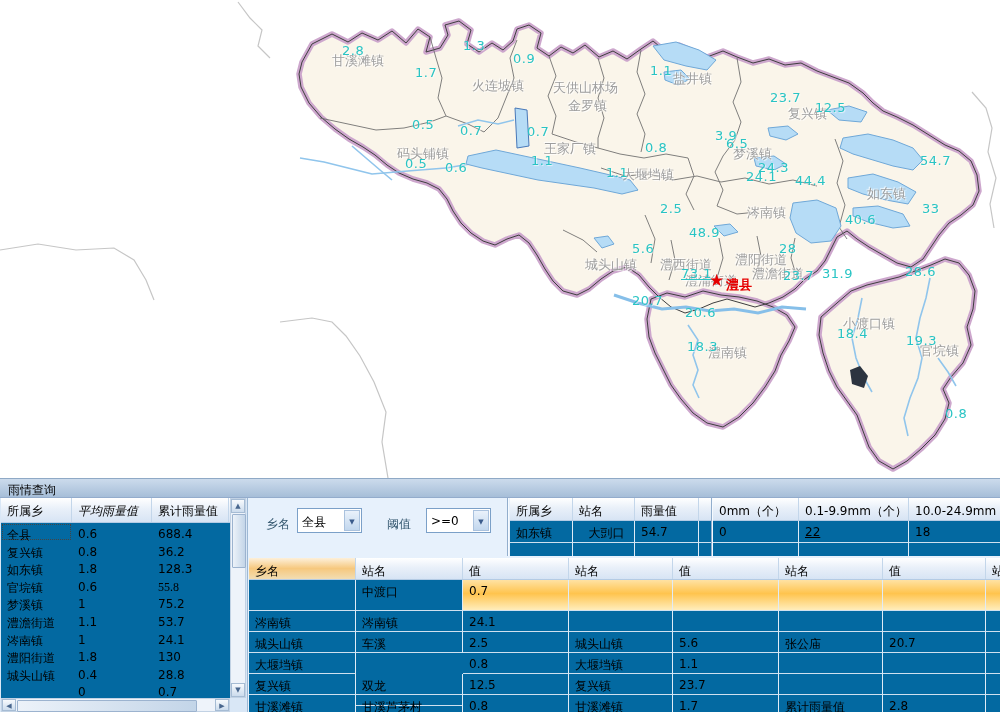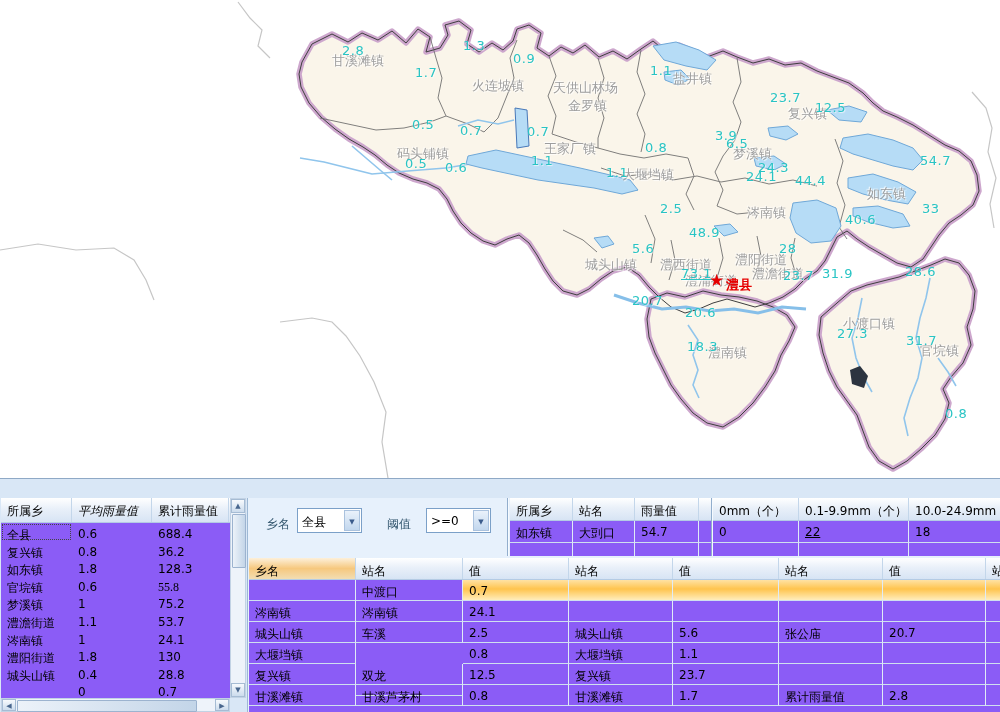--- a/index.html
+++ b/index.html
@@ -13,21 +13,21 @@
              font-size:15px;letter-spacing:1px;color:var(--red,#f0281e);white-space:nowrap}
   .lbl span{position:absolute;white-space:nowrap;line-height:1}
   .tn{color:#9d9d9d;font-size:13px;text-shadow:1px 1px 1px #fff,-1px -1px 1px #fff}
   .vl{color:var(--teal,#29c4c4);font-size:13px;letter-spacing:.5px;text-shadow:1px 1px 1px rgba(255,255,255,.7)}
   .star{position:absolute;color:var(--cred,#e60000);font-size:17px;line-height:1}
   .county-lbl{position:absolute;color:var(--cred,#e60000);font-weight:bold;font-size:13px;line-height:1}
   
   .panel{position:absolute;left:0;top:478px;width:1000px;height:234px;background:#d9e7f6;border-top:1px solid #8fa9c6;box-sizing:border-box}
   .ptitle{position:absolute;left:0;top:0;width:1000px;height:19px;box-sizing:border-box;
           background:linear-gradient(#ccdbec,#a6bed8);border-bottom:1px solid #93accc;padding:3px 0 0 8px}
-  .tbl{position:absolute;background:#8b5cf6;overflow:hidden}
+  .tbl{position:absolute;background:#0369a1;overflow:hidden}
   .thead{display:flex;background:linear-gradient(#ffffff,#e9f0f9 45%,#d7e4f4);border-bottom:1px solid #b4cbe4}
   .th{box-sizing:border-box;padding:5px 0 0 6px;border-right:1px solid #c3d6ea;overflow:hidden;white-space:nowrap;flex:none}
   .trow{display:flex}
   .td{box-sizing:border-box;padding:4px 0 0 6px;overflow:hidden;white-space:nowrap;flex:none}
   .grid .td{border-right:1px solid #e0ebf6;border-bottom:1px solid #cfe0ef}
   .hl{background:linear-gradient(#ffe2a3,#ffc44e 45%,#ffedbc)}
   .hh{background:linear-gradient(#fdf0da,#f6c87e 50%,#f2ddb2)!important}
   .focus{outline:1px dotted #444;outline-offset:-2px}
   .rpane{position:absolute;left:247px;top:19px;width:753px;height:215px;background:#e7f1fc;border-left:1px solid #9db8d4}
   .flabel{position:absolute;color:#33566e;white-space:nowrap}
@@ -166,29 +166,30 @@
       <span class="vl" style="left: 689px; top: 226px;">48.9</span>
       <span class="vl" style="left: 632px; top: 242px;">5.6</span>
       <span class="vl" style="left: 779px; top: 242px;">28</span>
       <span class="vl" style="left: 681px; top: 267px; text-decoration: underline;">73.1</span>
       <span class="vl" style="left: 783px; top: 269px;">23.7</span>
       <span class="vl" style="left: 822px; top: 267px; text-align: right;">31.9</span>
       <span class="vl" style="left: 905px; top: 265px;">28.6</span>
       <span class="vl" style="left: 632px; top: 294px;">20.7</span>
       <span class="vl" style="left: 685px; top: 306px;">20.6</span>
       <span class="vl" style="left: 687px; top: 340px;">18.3</span>
-      <span class="vl" style="left: 837px; top: 327px;">27.3</span>
-      <span class="vl" style="left: 906px; top: 334px;">31.7</span>
+      <span class="vl" style="left: 837px; top: 327px;">18.4</span>
+      <span class="vl" style="left: 906px; top: 334px;">19.3</span>
       <span class="vl" style="left: 945px; top: 407px;">0.8</span>
     </div>
   <span class="star" style="left:709px;top:272px">★</span>
   <span class="county-lbl" style="left:726px;top:278px">澧县</span>
 </div>
 
 <div class="panel">
+  <div class="ptitle">雨情查询</div>
 
   <div class="tbl plain" id="ltable" style="left:1px;top:19px;width:229px;height:200px">
       <div class="thead" style="height: 24px;">
         <div class="th" style="width: 71px;">所属乡</div>
         <div class="th" style="width: 80px; font-style: italic;">平均雨量值</div>
         <div class="th" style="width: 77px;">累计雨量值</div>
       </div>
       <div class="trow" style="height: 17.6px;">
         <div class="td focus" style="width: 71px; border: none;">全县</div>
         <div class="td" style="width: 80px; border: none;">0.6</div>
@@ -268,21 +269,21 @@
     <div class="vdiv" style="left:259px;top:0;height:58px"></div>
     <div class="tbl grid" id="station-table" style="left:262px;top:0;width:202px;height:58px">
         <div class="thead" style="height: 22px;">
           <div class="th" style="width: 63px;">所属乡</div>
           <div class="th" style="width: 62px;">站名</div>
           <div class="th" style="width: 64px;">雨量值</div>
           <div class="th" style="width: 13px;"></div>
         </div>
         <div class="trow" style="height: 22px;">
           <div class="td" style="width: 63px;">如东镇</div>
-          <div class="td" style="width: 62px;">大剅口</div>
+          <div class="td" style="width: 62px; text-align: center;">大剅口</div>
           <div class="td" style="width: 64px;">54.7</div>
           <div class="td" style="width: 13px;"></div>
         </div>
         <div class="trow" style="height: 22px;">
           <div class="td" style="width: 63px;"></div>
           <div class="td" style="width: 62px;"></div>
           <div class="td" style="width: 64px;"></div>
           <div class="td" style="width: 13px;"></div>
         </div>
       </div>
@@ -309,21 +310,21 @@
         <div class="thead" style="height: 21px;">
           <div class="th hh" style="width: 107px;">乡名</div>
           <div class="th" style="width: 107px;">站名</div>
           <div class="th" style="width: 106px;">值</div>
           <div class="th" style="width: 104px;">站名</div>
           <div class="th" style="width: 106px;">值</div>
           <div class="th" style="width: 104px;">站名</div>
           <div class="th" style="width: 103px;">值</div>
           <div class="th" style="width: 15px;">站名</div>
         </div>
-        <div class="trow" style="height: 21px;">
+        <div class="trow" style="height: 31px;">
           <div class="td" style="width: 107px;"></div>
           <div class="td" style="width: 107px;">中渡口</div>
           <div class="td hl" style="width: 106px;">0.7</div>
           <div class="td hl" style="width: 104px;"></div>
           <div class="td hl" style="width: 106px;"></div>
           <div class="td hl" style="width: 104px;"></div>
           <div class="td hl" style="width: 103px;"></div>
           <div class="td hl" style="width: 15px;"></div>
         </div>
         <div class="trow" style="height: 21px;">

